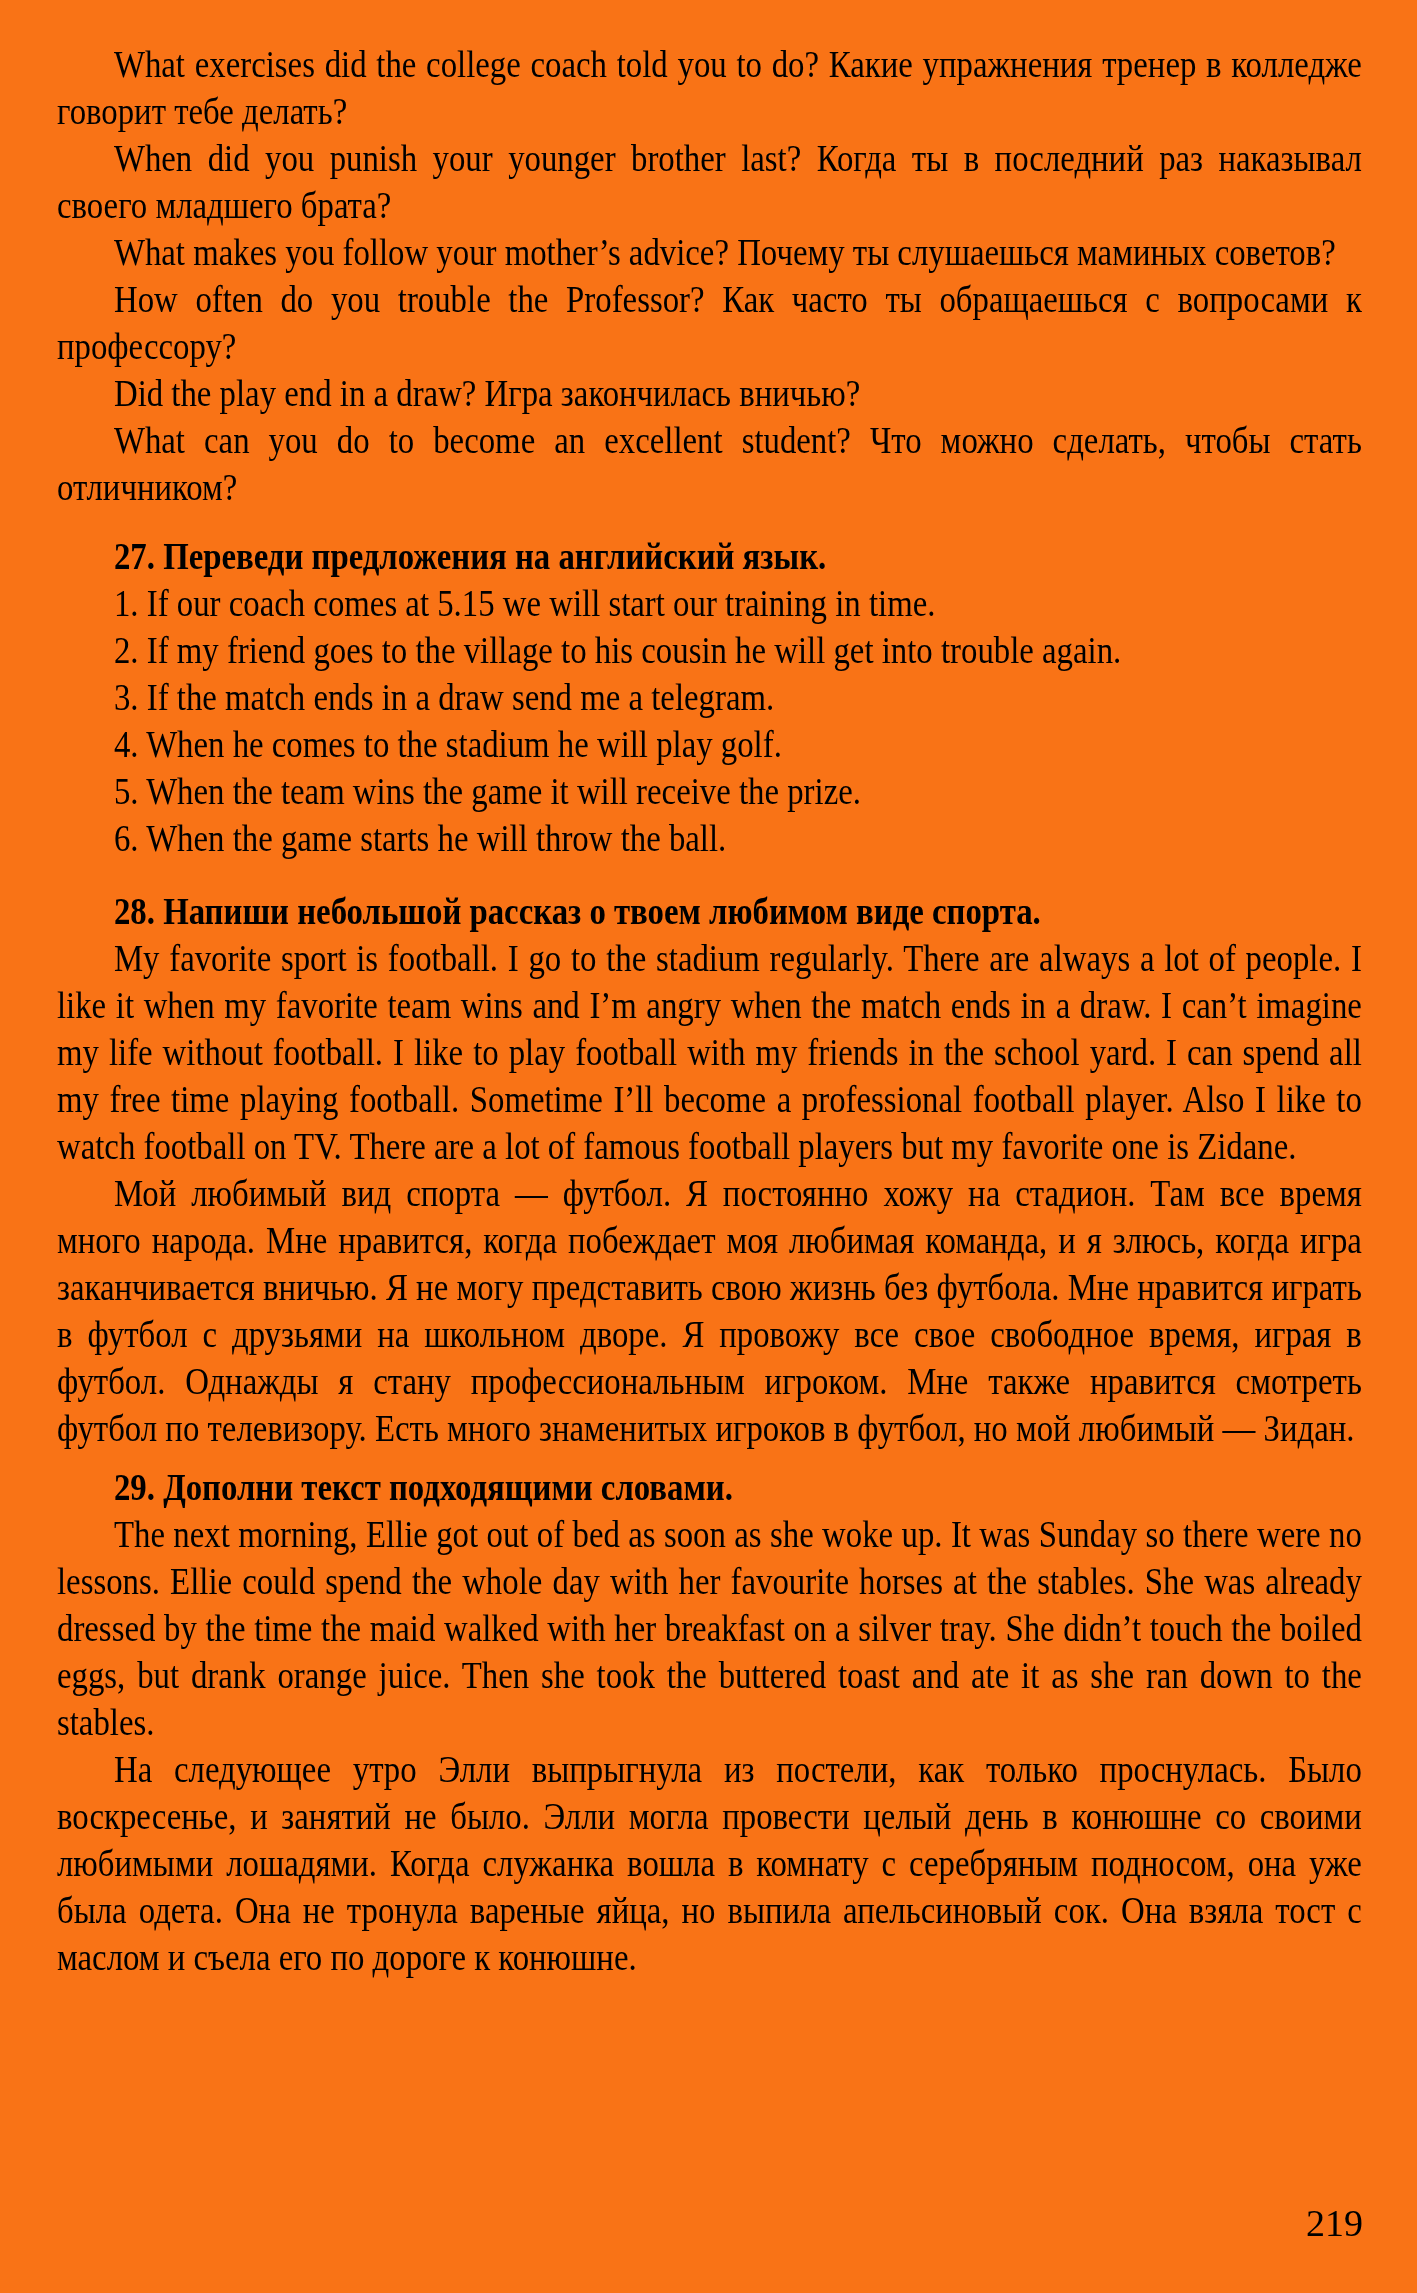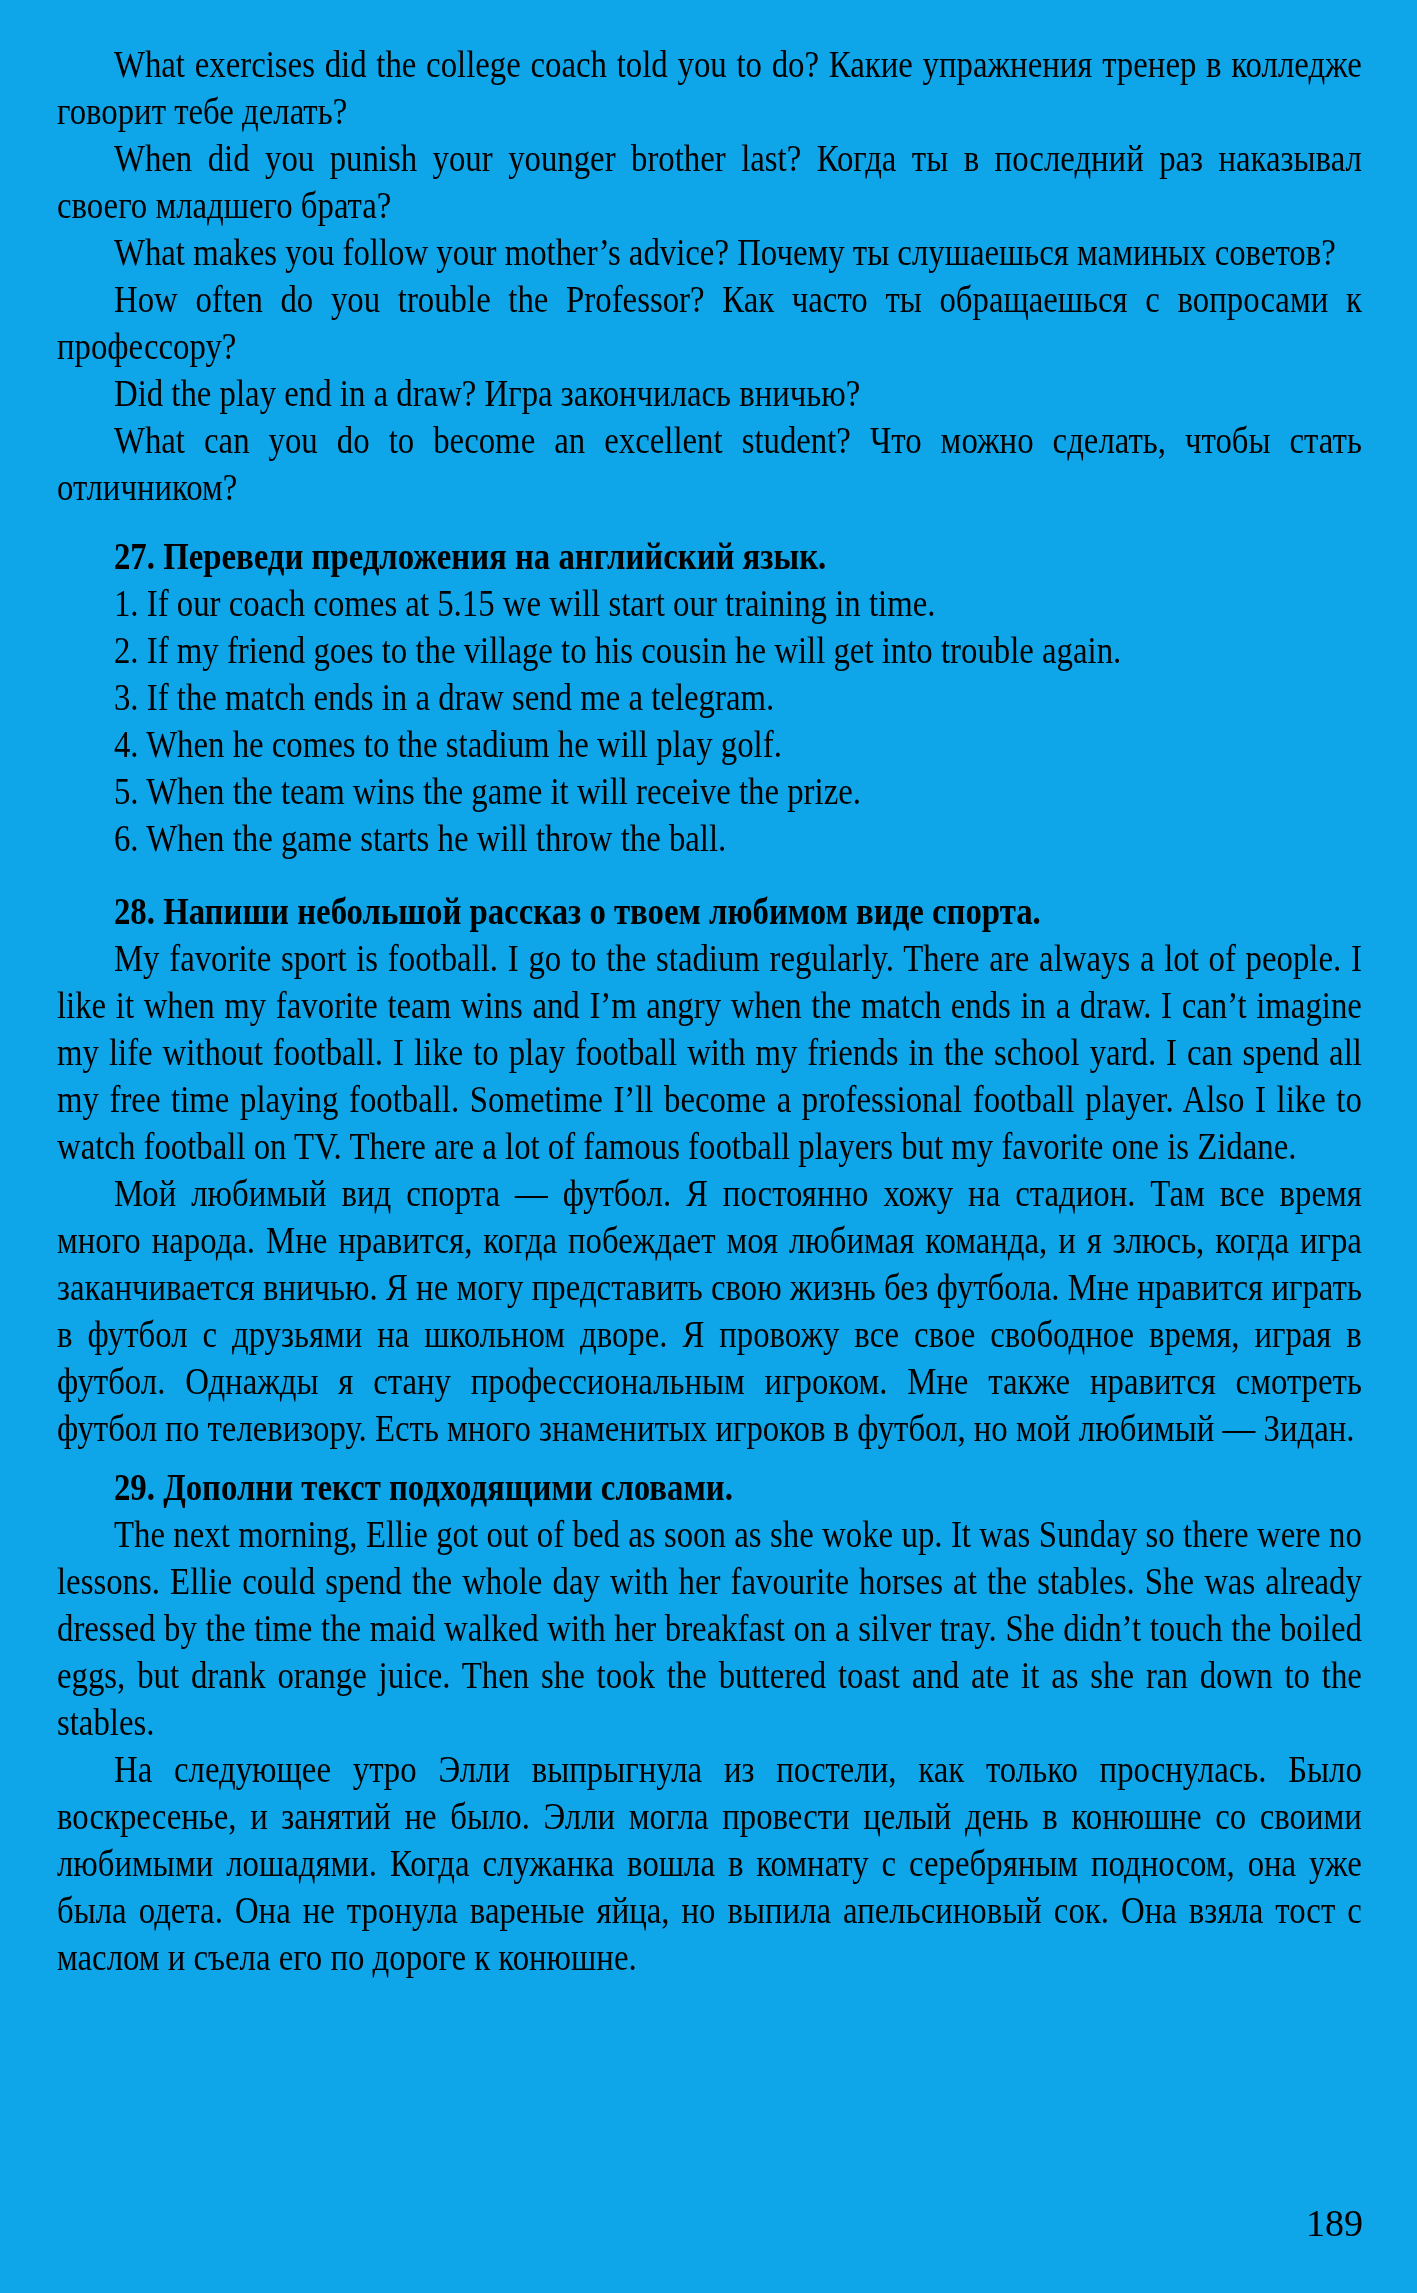--- a/index.html
+++ b/index.html
@@ -11,21 +11,21 @@
     height: 2293px;
     background: #ffffff;
     overflow: hidden;
     position: relative;
     font-family: "Liberation Serif", serif;
     color: #000000;
   }
   .page {
     position: absolute;
     inset: 0;
-    background: #0ea5e9;
+    background: #f97316;
   }
   
   .content {
     position: absolute;
     left: 57px;
     top: 41px;
     width: 1512px;
     transform: scaleX(0.863);
     transform-origin: 0 0;
     font-size: 38px;
@@ -90,14 +90,14 @@
     </section>
 
     <section>
       <p class="heading h29">29. Дополни текст подходящими словами.</p>
       <p class="para">The next morning, Ellie got out of bed as soon as she woke up. It was Sunday so there were no lessons. Ellie could spend the whole day with her favourite horses at the stables. She was already dressed by the time the maid walked with her breakfast on a silver tray. She didn’t touch the boiled eggs, but drank orange juice. Then she took the buttered toast and ate it as she ran down to the stables.</p>
       <p class="para">На следующее утро Элли выпрыгнула из постели, как только проснулась. Было воскресенье, и занятий не было. Элли могла провести целый день в конюшне со своими любимыми лошадями. Когда служанка вошла в комнату с серебряным подносом, она уже была одета. Она не тронула вареные яйца, но выпила апельсиновый сок. Она взяла тост с маслом и съела его по дороге к конюшне.</p>
     </section>
 
   </div>
 
-  <div class="page-number">189</div>
+  <div class="page-number">219</div>
 </div>
 
 </body></html>

